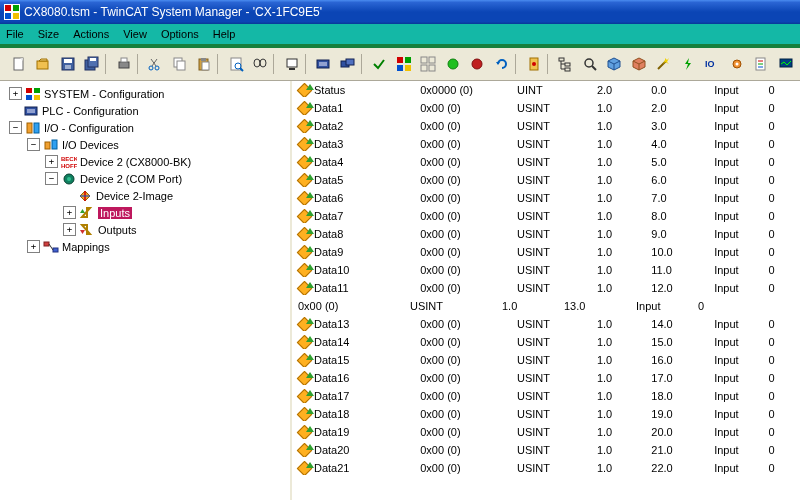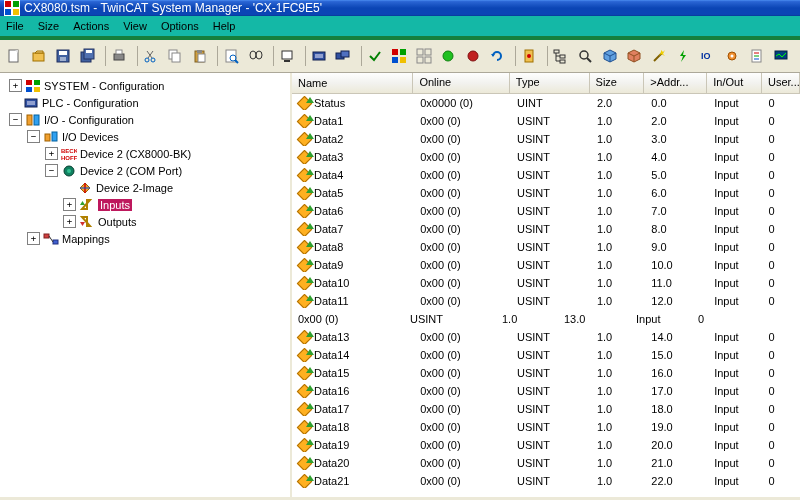--- a/index.html
+++ b/index.html
@@ -1,23 +1,23 @@
 <!DOCTYPE html>
 <html><head>
 <meta charset="utf-8">
 <style>
 html,body{margin:0;padding:0;font-family:Tahoma,Arial,sans-serif;font-size:11px;color:#000;background:#ece9d8;overflow:hidden;width:800px;height:500px}
-.titlebar{height:16px;background:linear-gradient(to bottom,#4a8cf0 0%,#2a65d4 10%,#0b45b5 50%,#0b45b5 90%,#083a96 100%);display:flex;align-items:center;padding:0 4px;color:#fff;font-size:12px}
+.titlebar{height:24px;background:linear-gradient(to bottom,#4a8cf0 0%,#2a65d4 10%,#0b45b5 50%,#0b45b5 90%,#083a96 100%);display:flex;align-items:center;padding:0 4px;color:#fff;font-size:12px}
 .titlebar .appicon{width:16px;height:16px;margin-right:4px;background:#fff}
 .titlebar .appicon svg{display:block}
 .menubar{height:20px;background:#14b8a6;display:flex;align-items:center;padding:0 6px;border-bottom:4px solid #15803d}
 .menubar span{margin-right:14px}
 .toolbar{height:28px;background:#ece9d8;display:flex;align-items:center;padding:2px 4px;border-bottom:1px solid #aca899;gap:0}
 .toolbar .sep{width:1px;height:20px;background:#aca899;margin:0 3px}
-.tbtn{width:22px;height:22px;border:1px solid transparent;display:flex;align-items:center;justify-content:flex-start;margin:0 1px}
+.tbtn{width:22px;height:22px;border:1px solid transparent;display:flex;align-items:center;justify-content:flex-end;margin:0 1px}
 .mainarea{display:flex;height:calc(500px - 26px - 20px - 28px - 2px);background:#fff}
 .treepane{width:290px;background:#fff;border-right:2px solid #ece9d8;overflow:auto;padding:4px 0}
 .treerow{display:flex;align-items:center;height:17px;white-space:nowrap}
 .box{width:11px;height:11px;border:1px solid #808080;background:#fff;display:flex;align-items:center;justify-content:center;margin-right:3px;flex:none;line-height:9px;font-size:9px;font-family:monospace}
 .spacer{display:inline-block;width:9px;height:100%;flex:none}
 .ticon{width:16px;height:16px;margin-right:3px;flex:none}
 .selected{background:#be185d;color:#fff;padding:0 2px}
 .listpane{flex:1;background:#fff;overflow:hidden;display:flex;flex-direction:column}
 .listhdr{display:flex;height:20px;background:linear-gradient(to bottom,#fefefe 0%,#f2f2ef 50%,#ece9d8 100%);border-bottom:1px solid #cac6b7}
 .listhdr div{border-right:1px solid #cac6b7;padding:3px 6px;overflow:hidden;white-space:nowrap}
@@ -417,29 +417,20 @@
             <rect x="10" y="9" width="5" height="4" fill="#4060d0" stroke="#203080"></rect>
             <line x1="6" y1="5" x2="10" y2="11" stroke="#333"></line>
           </svg>
         </span>
    <span>Mappings</span>
   </div>
 
  </div>
 
  <div class="listpane">
-  <div class="listhdr">
-   <div class="c0">Name</div>
-   <div class="c1">Online</div>
-   <div class="c2">Type</div>
-   <div class="c3">Size</div>
-   <div class="c4">&gt;Addr...</div>
-   <div class="c5">In/Out</div>
-   <div class="c6">User...</div>
-  </div>
   <div class="listbody" id="listbody">
         <div class="lrow">
           <div class="c0">
             <span class="rowicon">
               <span class="diam"></span>
               <span class="arr"></span>
             </span>
             <span>Status</span>
           </div>
           <div class="c1">0x0000 (0)</div>

